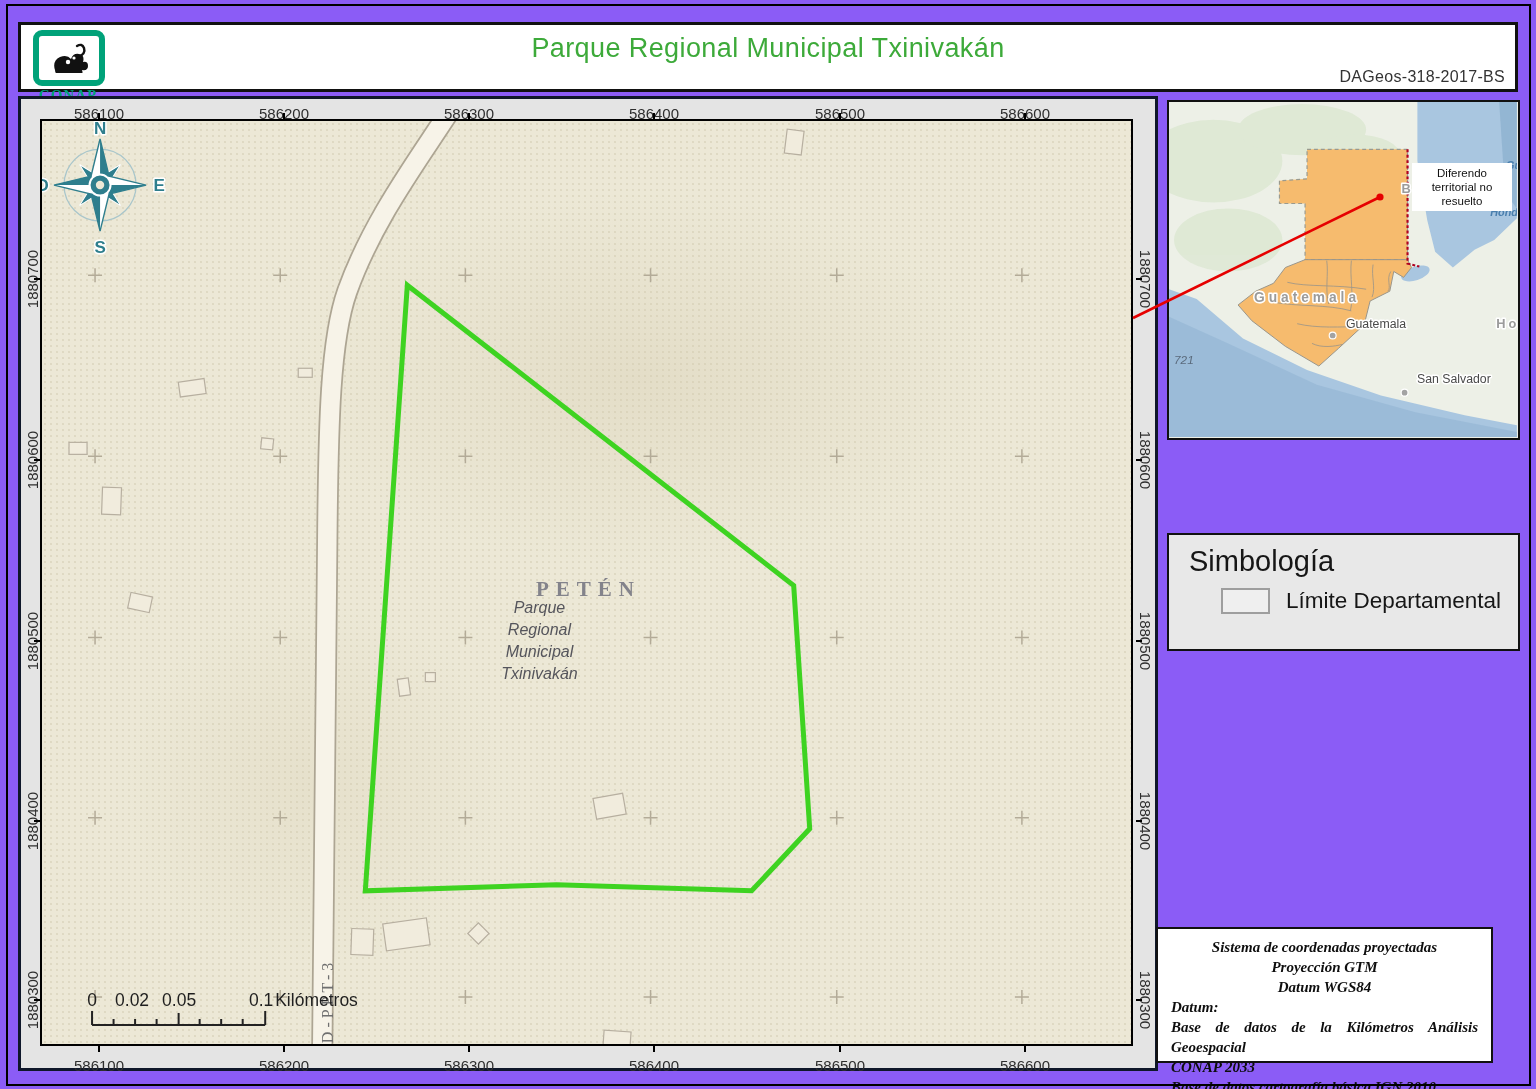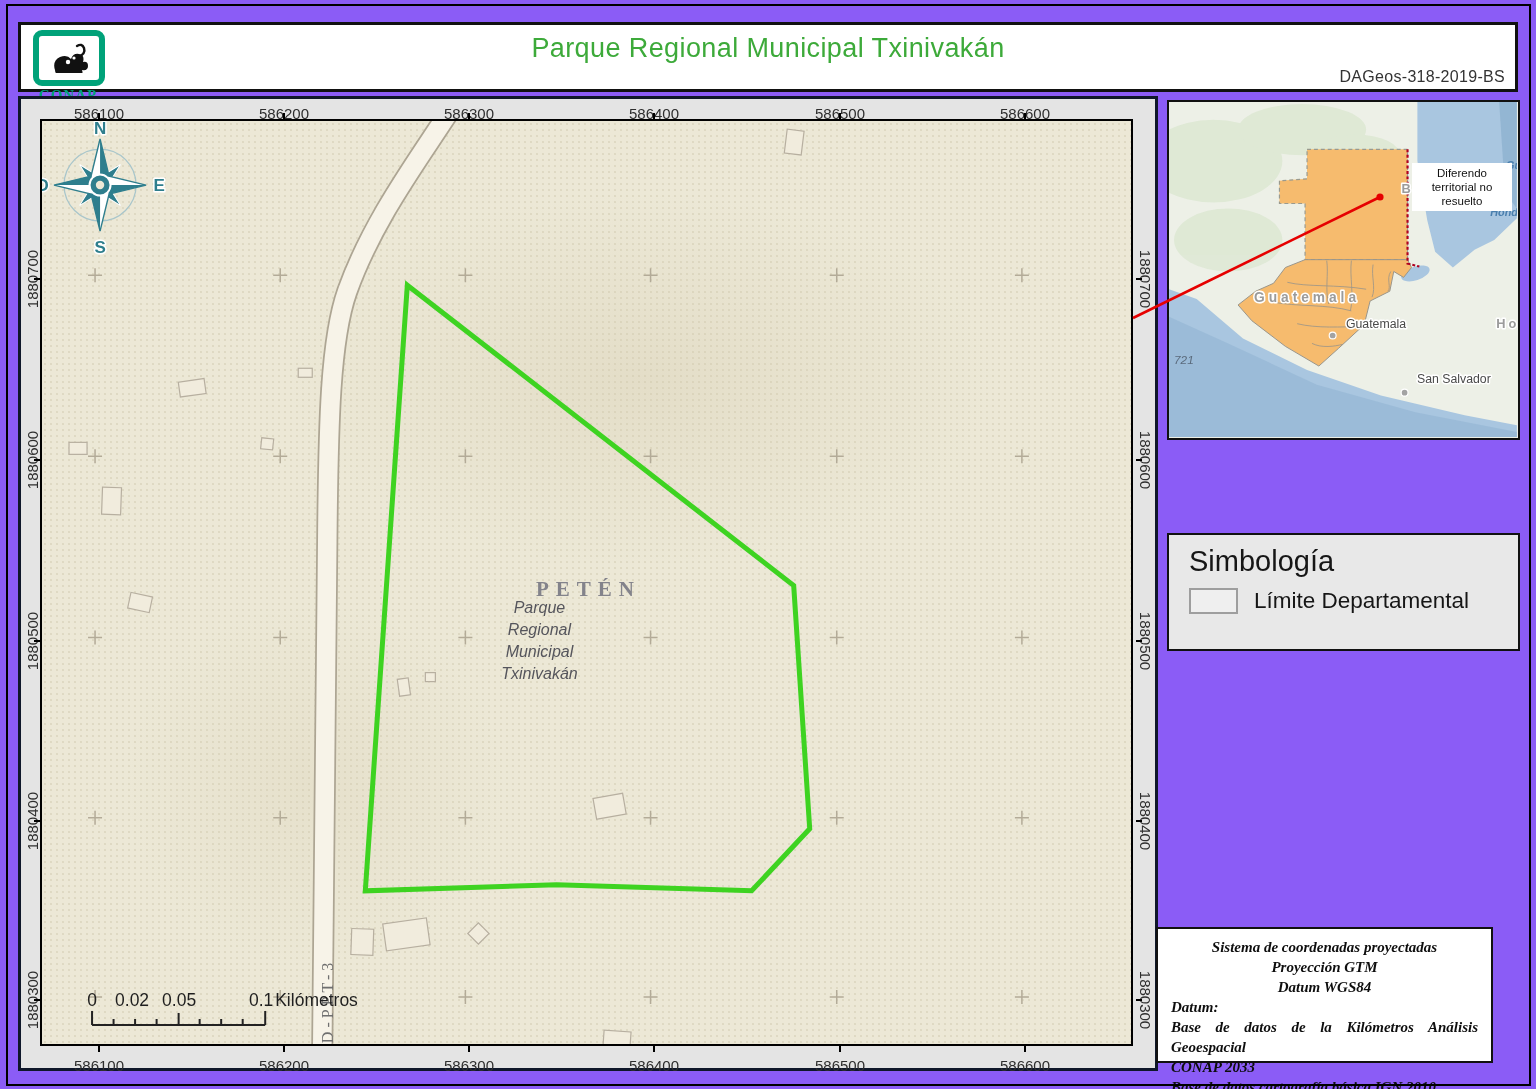--- a/index.html
+++ b/index.html
@@ -37,21 +37,21 @@
         background-size:auto,auto,6px 6px;overflow:hidden;}
   .map-svg{position:absolute;inset:0;width:100%;height:100%;}
   
   .inset-box{position:absolute;left:1167px;top:100px;width:353px;height:340px;
         border:2.5px solid #111;box-sizing:border-box;background:#edf0e7;overflow:hidden;}
   .diferendo{position:absolute;left:1412px;top:163px;width:96px;background:#fff;
         font-size:11.5px;line-height:14px;text-align:center;color:#111;padding:3px 2px;}
   .legend-box{position:absolute;left:1167px;top:533px;width:353px;height:118px;
         border:2.5px solid #111;box-sizing:border-box;background:#e8e8e8;padding:10px 0 0 20px;}
   .legend-title{font-size:29px;color:#161616;margin-bottom:10px;}
-  .legend-row{display:flex;margin-bottom:10px;}
+  .legend-row{display:flex;margin-bottom:10px;margin-left:32px;}
   .swatch{width:49px;height:26px;box-sizing:border-box;margin-right:16px;flex:0 0 auto;}
   .swatch-gray{border:2.5px solid #9e9e9e;background:#efefef;}
   .swatch-green{border:3.5px solid #3ed321;background:#e8e8e8;}
   .legend-row span.lbl{font-size:22.5px;color:#161616;}
   .info-box{position:absolute;left:1156px;top:927px;width:337px;height:136px;
         border:2.5px solid #111;box-sizing:border-box;background:#fff;
         font-family:"Liberation Serif","DejaVu Serif",serif;font-style:italic;font-weight:bold;
         font-size:15px;line-height:20px;color:#0e0e0e;padding:8px 13px;}
   .info-box .c{text-align:center;}
   .info-box .jf{text-align:justify;text-align-last:justify;}
@@ -73,21 +73,21 @@
         <svg width="44" height="30" viewBox="0 0 44 30">
           <path d="M8,27 q-3,-9 5,-13 q7,-3 11,2 q2,-6 8,-5 q6,1 4,8 q5,-1 5,4 q0,5 -6,4 q2,5 -4,7 q-6,2 -8,-3 q-2,5 -8,3 q-7,-2 -7,-7z" fill="#111"></path>
           <path d="M31,14 q8,-3 6,-9 q-2,-5 -7,-2" fill="none" stroke="#111" stroke-width="2.4" stroke-linecap="round"></path>
           <circle cx="21" cy="19" r="2.2" fill="#fff"></circle>
           <circle cx="27" cy="15" r="1.6" fill="#fff"></circle>
         </svg>
       </div>
       <div class="logo-label">CONAP</div>
     </div>
     <div class="map-title">Parque Regional Municipal Txinivakán</div>
-    <div class="doc-id">DAGeos-318-2019-BS</div>
+    <div class="doc-id">DAGeos-318-2017-BS</div>
   </div>
 
   <div class="map-frame">
 
     <span class="coord h" style="left:78px;top:6px">586100</span>
     <span class="coord h" style="left:263px;top:6px">586200</span>
     <span class="coord h" style="left:448px;top:6px">586300</span>
     <span class="coord h" style="left:633px;top:6px">586400</span>
     <span class="coord h" style="left:819px;top:6px">586500</span>
     <span class="coord h" style="left:1004px;top:6px">586600</span>

